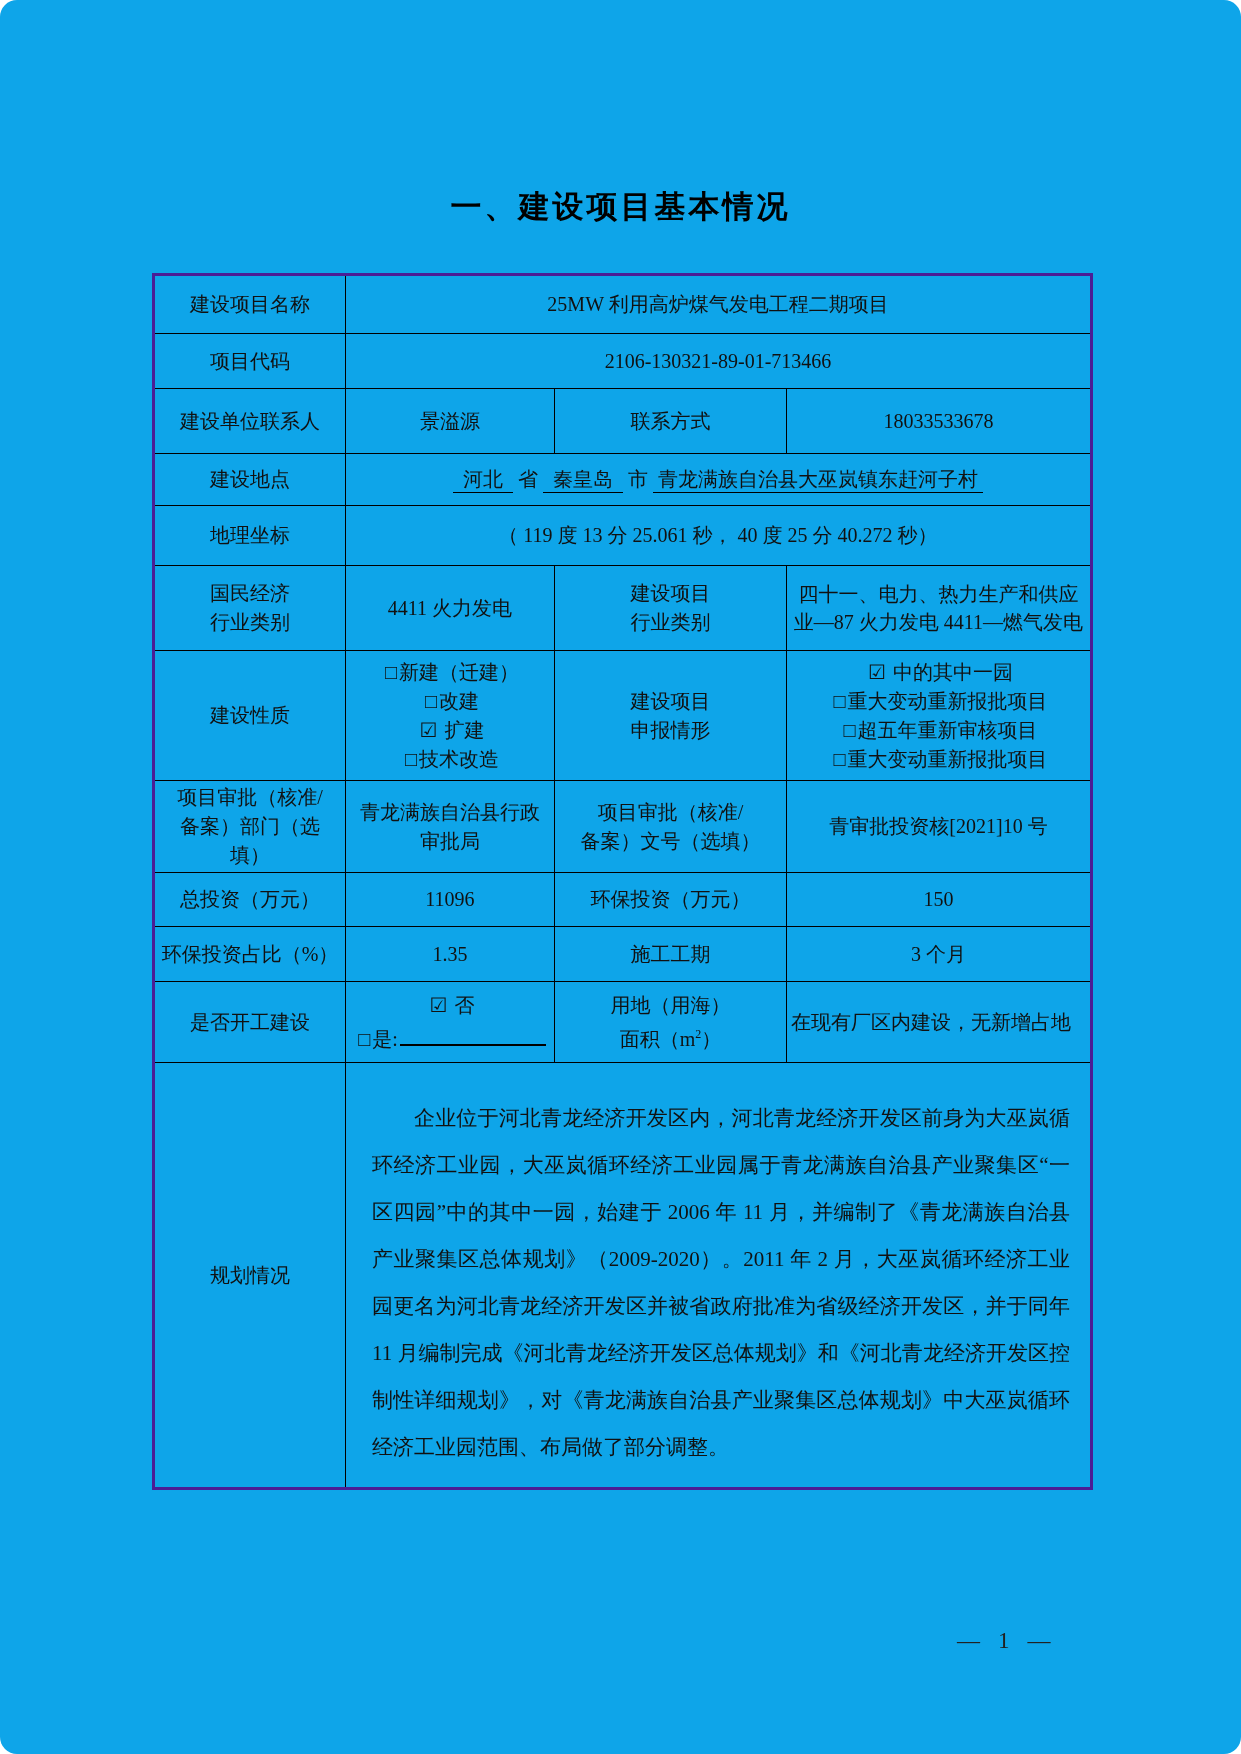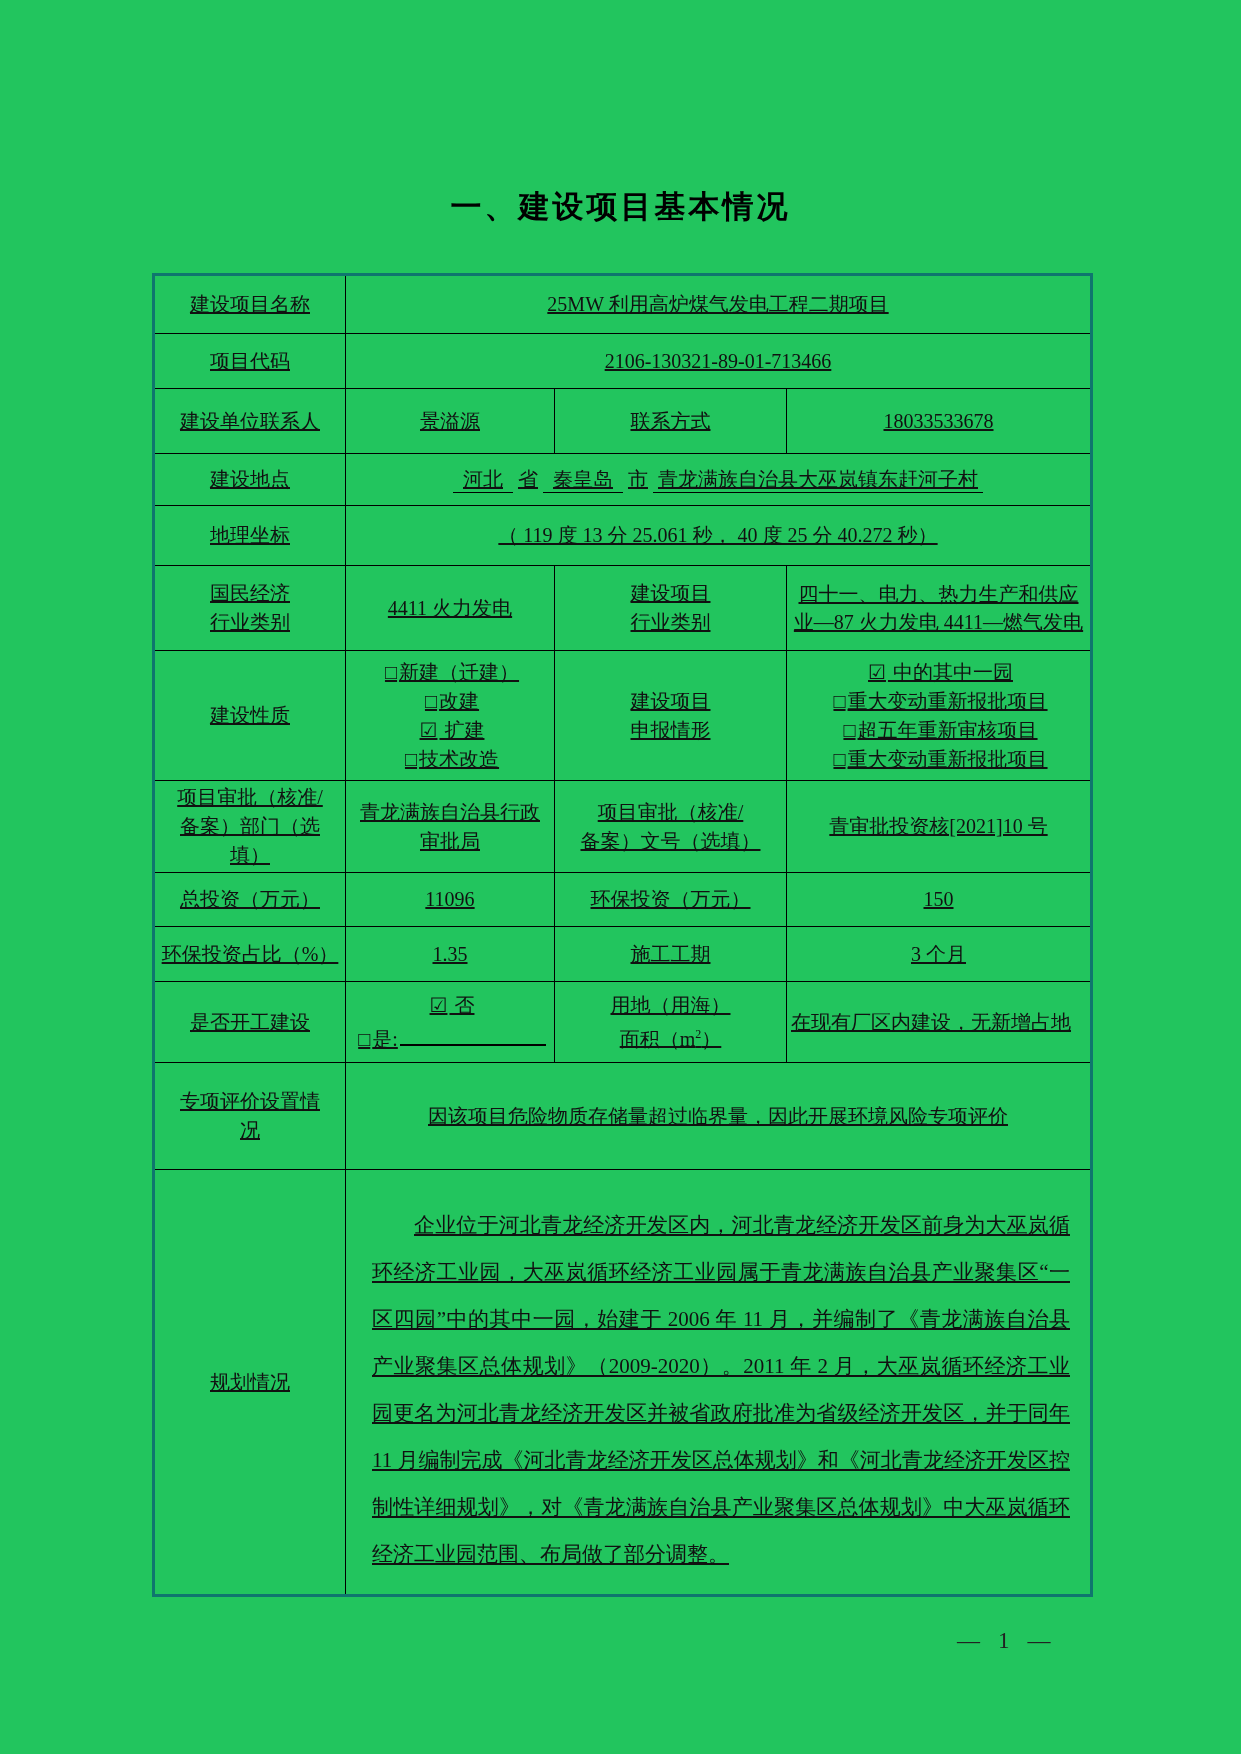--- a/index.html
+++ b/index.html
@@ -1,46 +1,46 @@
 <!DOCTYPE html>
 <html><head>
 <meta charset="utf-8">
 <style>
   * { box-sizing: border-box; margin: 0; padding: 0; }
   html, body { background: #ffffff; }
   .page {
     position: relative;
     width: 1241px;
     height: 1754px;
-    background: #22c55e;
+    background: #0ea5e9;
     color: #111;
     font-family: "Liberation Serif", "DejaVu Serif", serif;
     overflow: hidden;
+    border-radius: 17px;
   }
   .doc-title {
     position: absolute;
     top: 186px;
     left: 0;
     width: 100%;
     text-align: center;
     font-family: "Liberation Sans", "DejaVu Sans", sans-serif;
     font-weight: bold;
     font-size: 31px;
     letter-spacing: 3px;
     color: #000;
   }
   table.form {
     position: absolute;
     top: 273px;
     left: 152px;
     width: 938px;
     border-collapse: collapse;
     table-layout: fixed;
-    border: 3px solid #0f766e;
-    text-decoration: underline;
+    border: 3px solid #4c1d95;
   }
   td {
     border: 1.5px solid #000;
     font-size: 20px;
     line-height: 1.45;
     text-align: center;
     vertical-align: middle;
     padding: 2px 6px;
     color: #111;
     overflow: hidden;
@@ -196,25 +196,20 @@
         <div class="opt"><span class="box">☑</span><span> 否</span></div>
         <div class="opt"><span class="box">□</span><span>是:</span><span class="blank"></span></div>
       </td>
       <td class="area-lbl">
         <div>用地（用海）</div>
         <div><span>面积（m</span><sup>2</sup><span>）</span></div>
       </td>
       <td class="fill-left">在现有厂区内建设，无新增占地</td>
     </tr>
 
-    <tr class="r12">
-      <td class="pre">专项评价设置情
-况</td>
-      <td colspan="3">因该项目危险物质存储量超过临界量，因此开展环境风险专项评价</td>
-    </tr>
 
     <tr class="r13">
       <td>规划情况</td>
       <td colspan="3" class="para-cell">
         <div class="para">企业位于河北青龙经济开发区内，河北青龙经济开发区前身为大巫岚循环经济工业园，大巫岚循环经济工业园属于青龙满族自治县产业聚集区“一区四园”中的其中一园，始建于 2006 年 11 月，并编制了《青龙满族自治县产业聚集区总体规划》（2009-2020）。2011 年 2 月，大巫岚循环经济工业园更名为河北青龙经济开发区并被省政府批准为省级经济开发区，并于同年 11 月编制完成《河北青龙经济开发区总体规划》和《河北青龙经济开发区控制性详细规划》，对《青龙满族自治县产业聚集区总体规划》中大巫岚循环经济工业园范围、布局做了部分调整。</div>
       </td>
     </tr>
 
   </tbody>
     </table>

